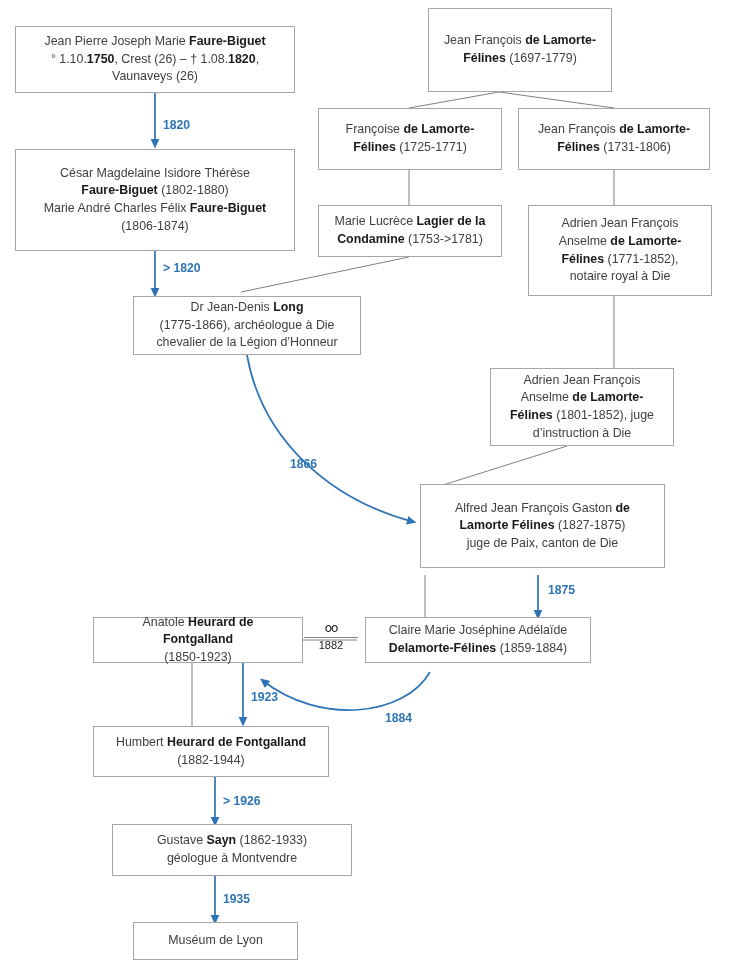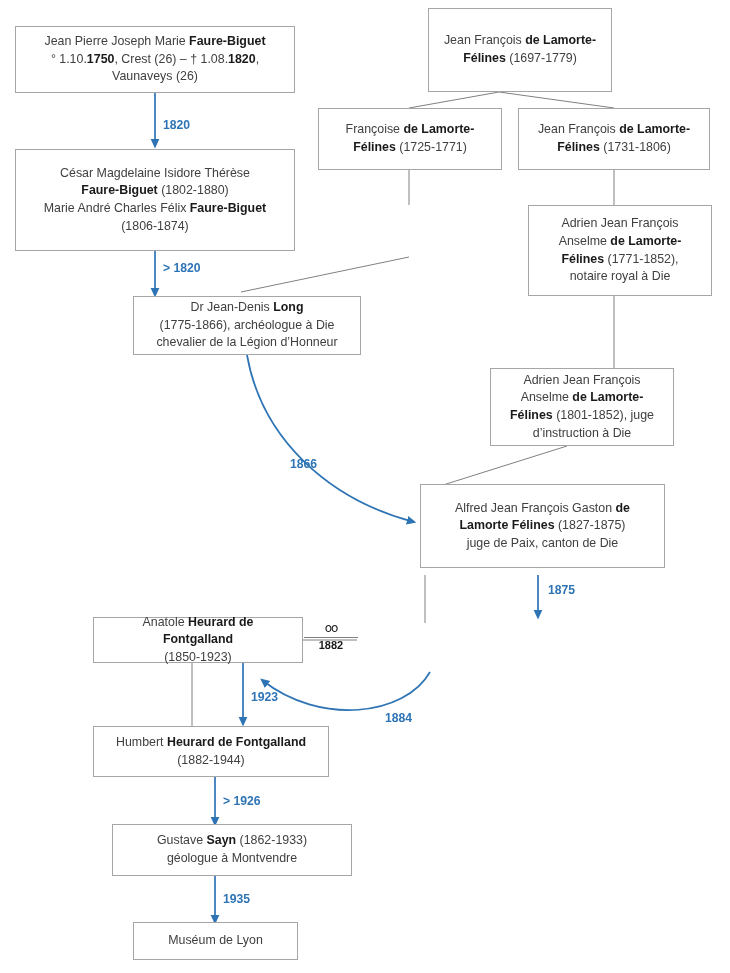--- a/index.html
+++ b/index.html
@@ -61,21 +61,21 @@
     letter-spacing:-1px;
     font-family:"DejaVu Sans",sans-serif;
   }
   .marriage .rule{
     border-top:1px solid #808080;
     margin:3px 0 1px 0;
     width:54px;
   }
   .marriage .yr{
     font-size:11px;
-    font-weight:bold;
+    font-weight:normal;
     line-height:1.1;
   }
 </style>
 </head>
 <body>
 
 <div id="stage">
 
   <svg id="wires" viewBox="0 0 730 973">
     <defs>
@@ -150,20 +150,26 @@
     </div>
   </div>
 
   <div class="node" style="left:518px; top:108px; width:192px; height:62px;">
     <div class="txt">
       <span>Jean François </span><b>de Lamorte-</b><br>
       <b>Félines</b><span> (1731-1806)</span>
     </div>
   </div>
 
+  <div class="node" style="left:318px; top:205px; width:184px; height:52px;">
+    <div class="txt">
+      <span>Marie Lucrèce </span><b>Lagier de la</b><br>
+      <b>Condamine</b><span> (1753-&gt;1781)</span>
+    </div>
+  </div>
 
   <div class="node" style="left:528px; top:205px; width:184px; height:91px;">
     <div class="txt">
       <span>Adrien Jean François</span><br>
       <span>Anselme </span><b>de Lamorte-</b><br>
       <b>Félines</b><span> (1771-1852),</span><br>
       <span>notaire royal à Die</span>
     </div>
   </div>
 
@@ -192,20 +198,26 @@
     </div>
   </div>
 
   <div class="node" style="left:93px; top:617px; width:210px; height:46px;">
     <div class="txt">
       <span>Anatole </span><b>Heurard de Fontgalland</b><br>
       <span>(1850-1923)</span>
     </div>
   </div>
 
+  <div class="node" style="left:365px; top:617px; width:226px; height:46px;">
+    <div class="txt">
+      <span>Claire Marie Joséphine Adélaïde</span><br>
+      <b>Delamorte-Félines</b><span> (1859-1884)</span>
+    </div>
+  </div>
 
   <div class="node" style="left:93px; top:726px; width:236px; height:51px;">
     <div class="txt">
       <span>Humbert </span><b>Heurard de Fontgalland</b><br>
       <span>(1882-1944)</span>
     </div>
   </div>
 
   <div class="node" style="left:112px; top:824px; width:240px; height:52px;">
     <div class="txt">

